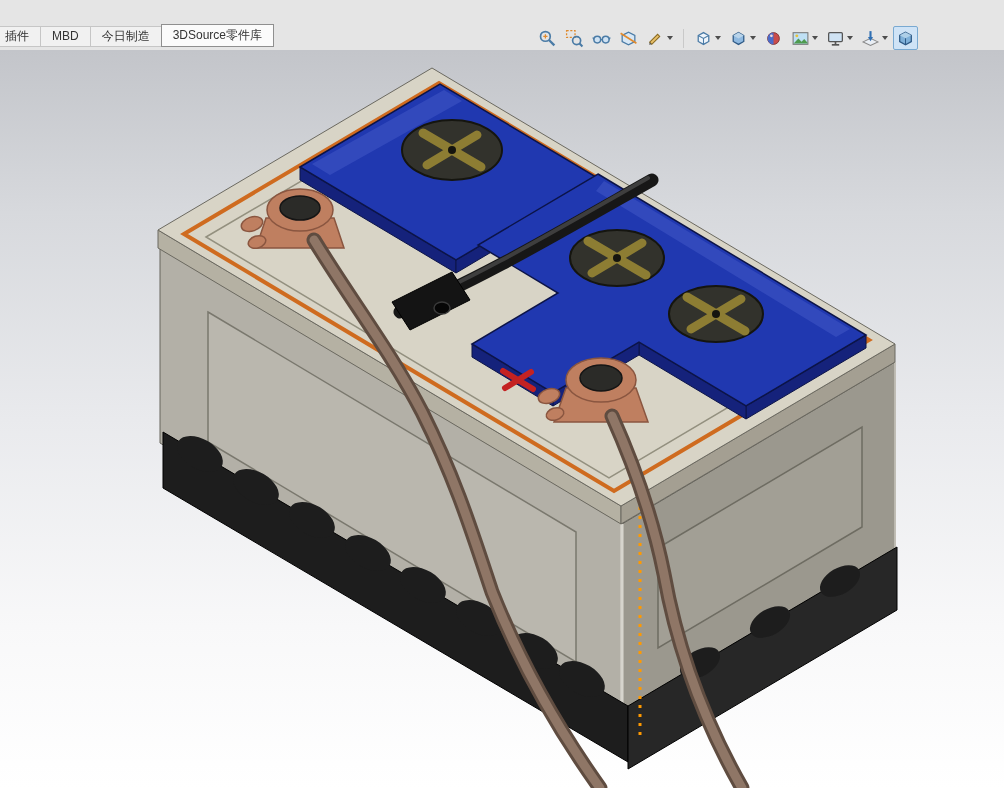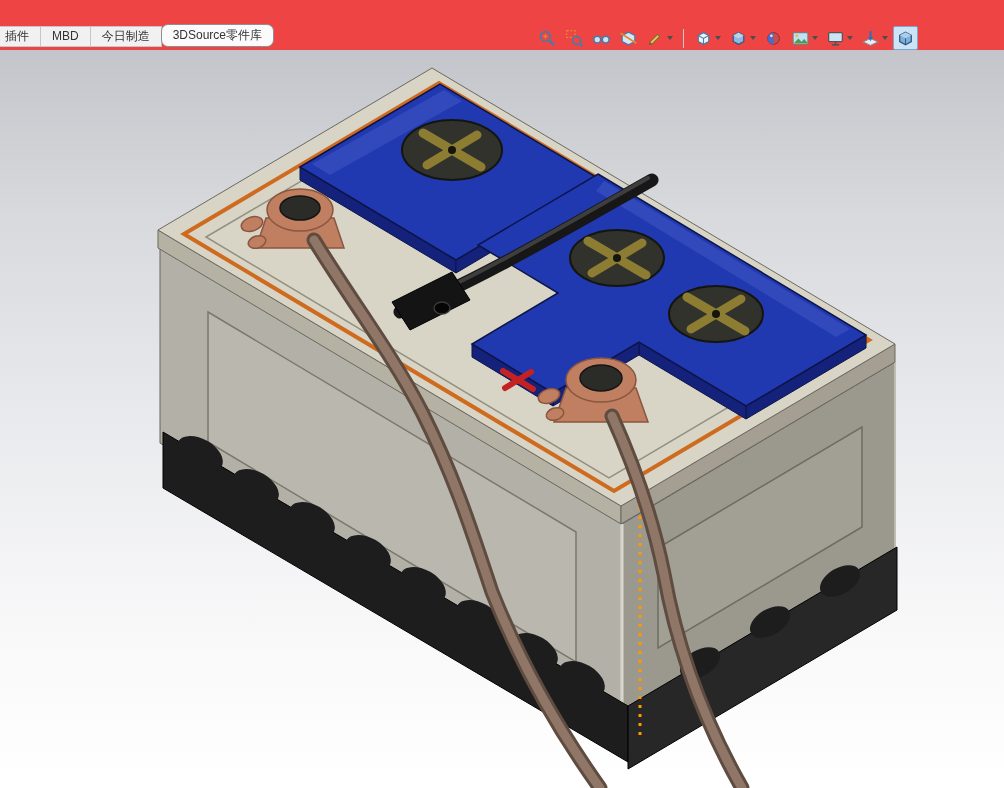--- a/index.html
+++ b/index.html
@@ -1,27 +1,27 @@
 <!DOCTYPE html>
 <html style="--plate-blue: #2038b0; --plate-blue-dark: #15227b; --lid-beige: #d8d4c6; --lid-beige-dark: #b5b1a3; --lid-beige-side: #a49f92; --body-gray: #b3b0a7; --body-gray-dark: #9b988e; --panel-gray: #bab7ae; --panel-gray-dark: #a29f95; --base-black: #1d1d1d; --base-black-side: #272727; --copper: #bf7f60; --copper-dark: #8a5640; --cable-brown: #8f7666; --cable-brown-dark: #5f4c40; --gasket-orange: #cf6b1f; --selection-orange: #ff9900; --marker-red: #c42222; --cap-face: #32322c; --cap-cross: #8d7d33; --toolbar-active-bg: #cfe3f6; --toolbar-active-border: #79a9d1;"><head>
 <meta charset="utf-8">
 <style>
   html,body{margin:0;padding:0;}
   body{
     width:1004px;height:788px;overflow:hidden;position:relative;
     font-family:"Liberation Sans",sans-serif;background:#ffffff;
   }
   
-  .header{position:absolute;top:0;left:0;width:1004px;height:50px;background:#ef4444;z-index:5;}
+  .header{position:absolute;top:0;left:0;width:1004px;height:50px;background:#e5e5e5;z-index:5;}
   .tabbar{position:absolute;left:-6px;bottom:3px;display:flex;align-items:flex-end;}
   .tab{
     height:19px;line-height:19px;padding:0 11px;font-size:12px;color:#333;
     background:#f1f1f1;border:1px solid #c6c6c6;margin-left:-1px;white-space:nowrap;cursor:default;
   }
-  .tab.active{background:#fbfbfb;border-color:#8f8f8f;z-index:2;height:21px;line-height:21px;border-radius:7px;}
+  .tab.active{background:#fbfbfb;border-color:#8f8f8f;z-index:2;height:21px;line-height:21px;}
   .toolbar{position:absolute;right:86px;top:26px;display:flex;align-items:center;gap:2px;}
   .tbtn{
     display:flex;align-items:center;gap:1px;height:24px;padding:1px 2px;
     background:none;border:1px solid transparent;border-radius:2px;cursor:default;
   }
   .tbtn svg{display:block;}
   .tbtn.active{background:var(--toolbar-active-bg);border-color:var(--toolbar-active-border);}
   .caret{width:0;height:0;border-left:3px solid transparent;border-right:3px solid transparent;border-top:4px solid #4d4d4d;margin-left:1px;}
   .sep{width:1px;height:19px;background:#c9c9c9;margin:0 5px;}
   

